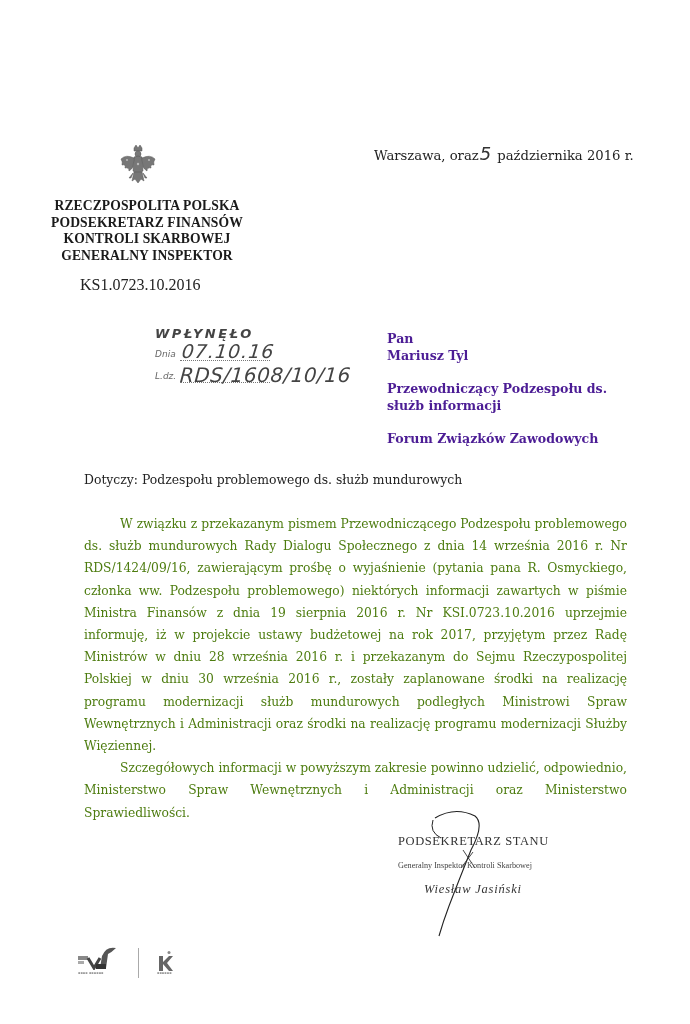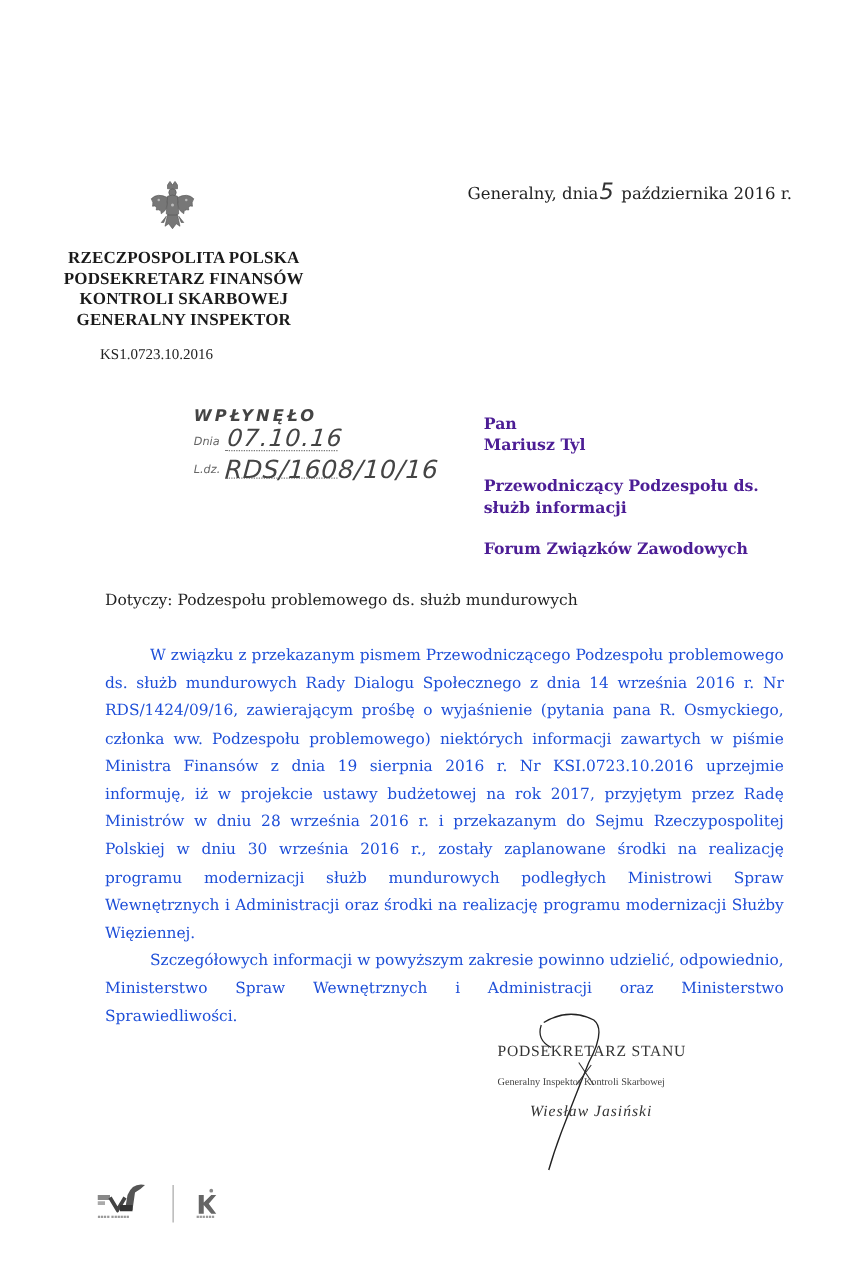--- a/index.html
+++ b/index.html
@@ -48,21 +48,21 @@
       font-weight: bold;
       font-size: 13.6px;
       line-height: 16.5px;
       letter-spacing: 0.1px;
     }
     .header-block div { white-space: nowrap; }
 
     .ref-number {
       left: 80px; top: 276px;
       font-family: "Liberation Serif", serif;
-      font-size: 12px;
+      font-size: 16px;
       color: #222;
     }
 
     
     .stamp {
       left: 152px; top: 326px;
       width: 210px; height: 70px;
       font-family: "DejaVu Sans", sans-serif;
       color: #555;
       font-style: italic;
@@ -116,21 +116,21 @@
       font-size: 12.4px;
       color: #222;
       white-space: nowrap;
     }
     .body-text {
       left: 84px; top: 513px;
       width: 543px;
       font-family: "DejaVu Serif", serif;
       font-size: 12.3px;
       line-height: 22.2px;
-      color: #1d4ed8;
+      color: #4d7c0f;
       text-align: justify;
     }
     .body-text p {
       margin: 0;
       text-indent: 36px;
       text-align-last: left;
     }
 
     
     .sig-block {
@@ -189,21 +189,21 @@
       font-family: "DejaVu Sans", sans-serif;
       font-size: 3.6px;
       color: #999;
       white-space: nowrap;
     }
   </style>
 </head>
 <body>
 
 <div class="abs date-line">
-  <span>Generalny, dnia</span><span class="hand">5</span><span>października 2016 r.</span>
+  <span>Warszawa, oraz</span><span class="hand">5</span><span>października 2016 r.</span>
 </div>
 
 <svg class="abs emblem" viewBox="0 0 36 44">
   <g fill="#777" stroke="#555" stroke-width="0.5">
 
     <path d="M14 3 L16 0 L18 3 L20 0 L22 3 L22 6 L14 6 Z"></path>
 
     <circle cx="18" cy="9" r="3"></circle>
 
     <path d="M14 12 Q18 10 22 12 L23 26 Q18 30 13 26 Z"></path>

